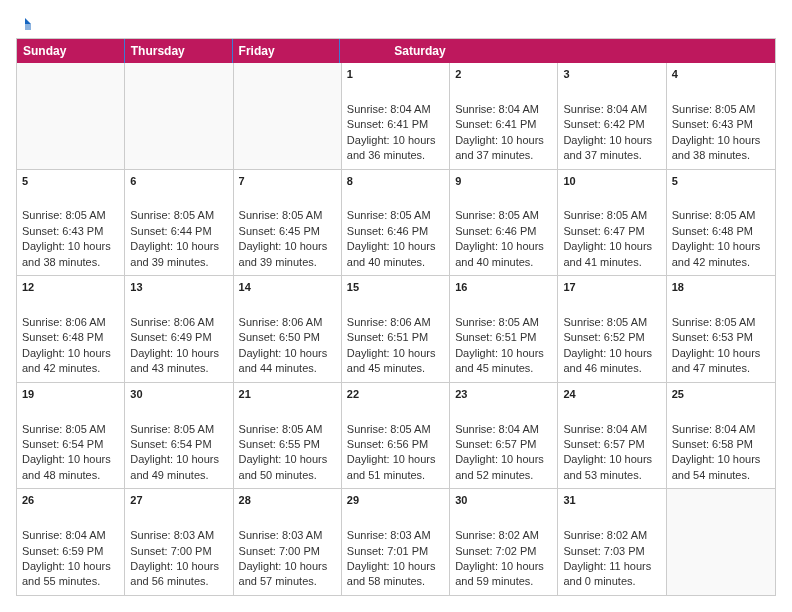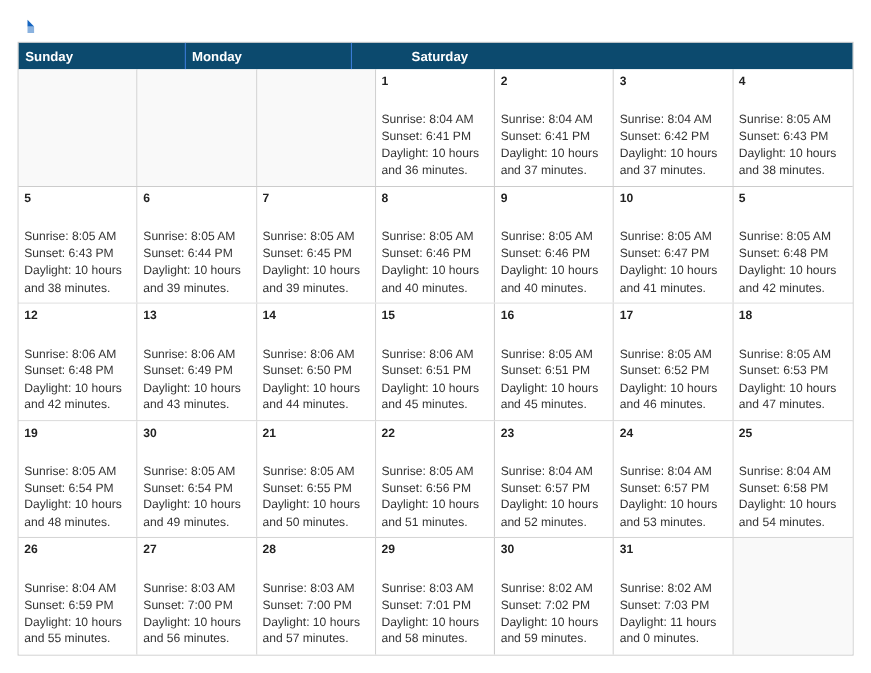--- a/index.html
+++ b/index.html
@@ -40,22 +40,22 @@
       color: #555;
     }
     .calendar {
       flex: 1;
       display: flex;
       flex-direction: column;
       border: 1px solid #ccc;
     }
     .day-headers {
       display: grid;
-      grid-template-columns: repeat(5, 1fr);
-      background: #0c4a6e;
+      grid-template-columns: repeat(7, 1fr);
+      background: #be185d;
     }
     .day-header {
       color: white;
       font-size: 12px;
       font-weight: bold;
       padding: 5px 6px;
       text-align: left;
       border-right: 1px solid #3a7bd5;
     }
     .day-header:last-child { border-right: none; margin-left: 48px; }
@@ -115,21 +115,22 @@
     </div>
     <div class="title-section">
       <div class="month-year"></div>
       <div class="location"></div>
     </div>
   </div>
 
   <div class="calendar">
     <div class="day-headers">
     <div class="day-header">Sunday</div>
-        <div class="day-header">Monday</div>
+        <div class="day-header">Thursday</div>
+        <div class="day-header">Friday</div>
         <div class="day-header">Saturday</div>
       </div>
     <div class="calendar-body">
     <div class="calendar-row">
           <div class="calendar-cell empty"></div>
           <div class="calendar-cell empty"></div>
           <div class="calendar-cell empty"></div>
           <div class="calendar-cell">
             <span class="cell-date">1</span>
             <div class="cell-info" style="white-space: pre-line;">Sunrise: 8:04 AM

